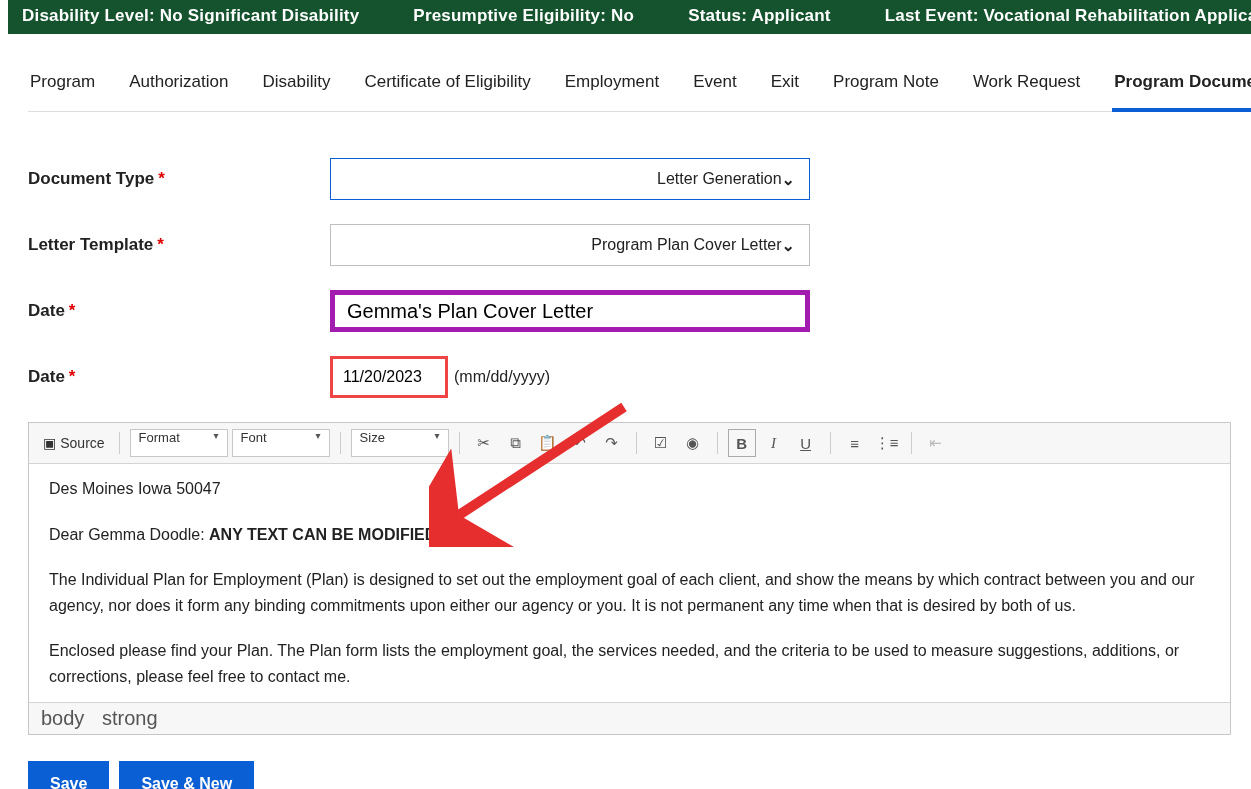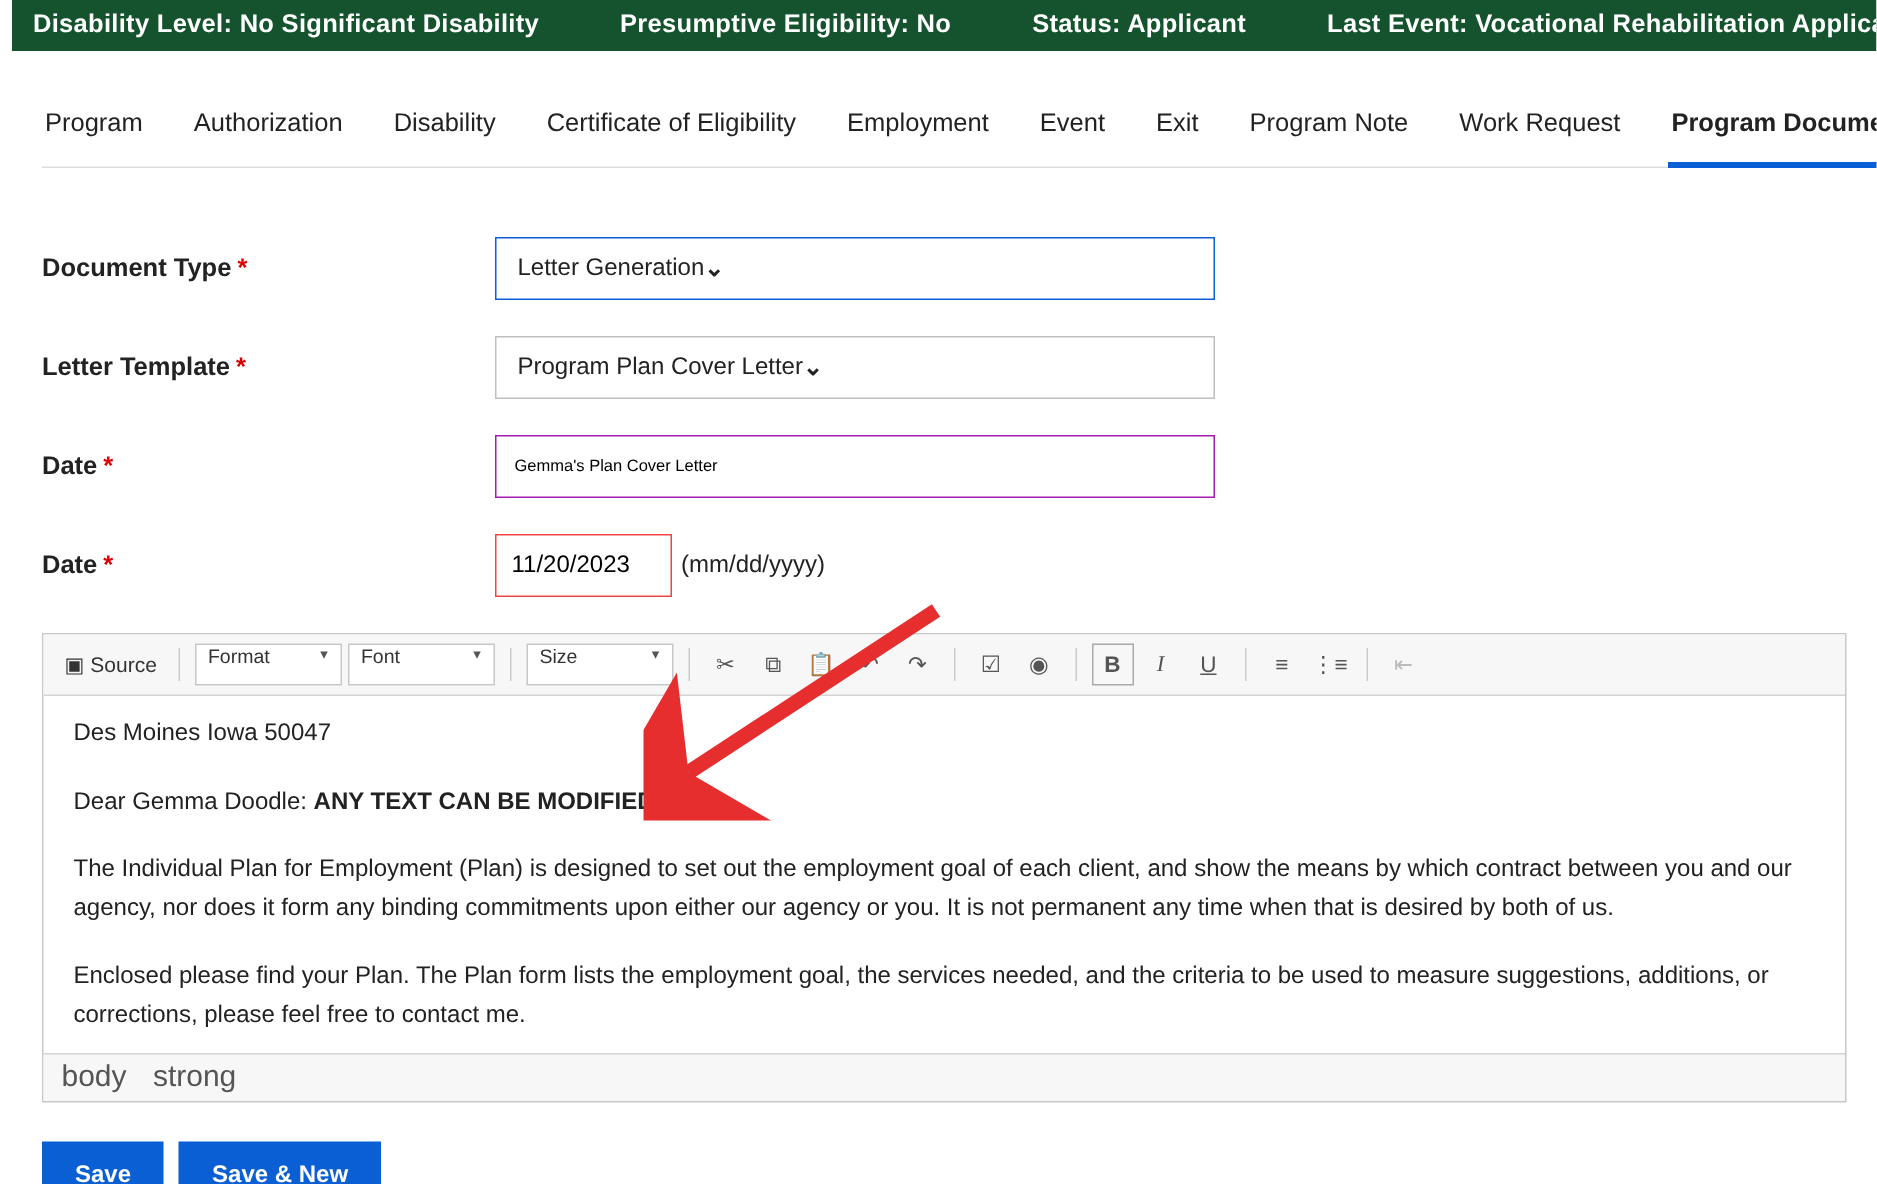--- a/index.html
+++ b/index.html
@@ -27,31 +27,31 @@
     color: #222;
   }
   .tabs .tab { padding: 14px 2px 16px; cursor: pointer; white-space: nowrap; }
   .tabs .tab.active { font-weight: 700; border-bottom: 4px solid #0b5fd4; margin-bottom: -1px; }
   .form { margin: 46px 20px 0; }
   .row { display: flex; align-items: center; margin-bottom: 24px; }
   .row .label { width: 302px; font-size: 17px; font-weight: 600; }
   .req { color: #d00; font-weight: 700; margin-left: 4px; }
   .select {
     width: 480px; height: 42px; border: 1px solid #0b5fd4;
-    display: flex; align-items: center; justify-content: flex-start;
+    display: flex; align-items: center; justify-content: flex-end;
     padding: 0 14px; font-size: 16px; cursor: pointer;
   }
   .select.gray { border-color: #bfbfbf; }
   .select .chev { font-size: 16px; font-weight: 800; }
   .text-input {
-    width: 480px; height: 42px; border: 1px solid #a21caf;
-    padding: 0 12px; font-size: 11px;
+    width: 480px; height: 42px; border: 5px solid #a21caf;
+    padding: 0 12px; font-size: 20px;
   }
   .date-input {
-    width: 118px; height: 42px; border: 1px solid #ef4444;
+    width: 118px; height: 42px; border: 3px solid #ef4444;
     padding: 0 10px; font-size: 16px; text-align: left;
   }
   .date-hint { margin-left: 6px; font-size: 16px; }
   .content-row { display: flex; align-items: flex-start; }
   .editor {
     border: 1px solid #c7c7c7; flex: 1; min-width: 0;
     font-size: 15px; position: relative;
   }
   .toolbar {
     background: #f7f7f7; border-bottom: 1px solid #d4d4d4;

